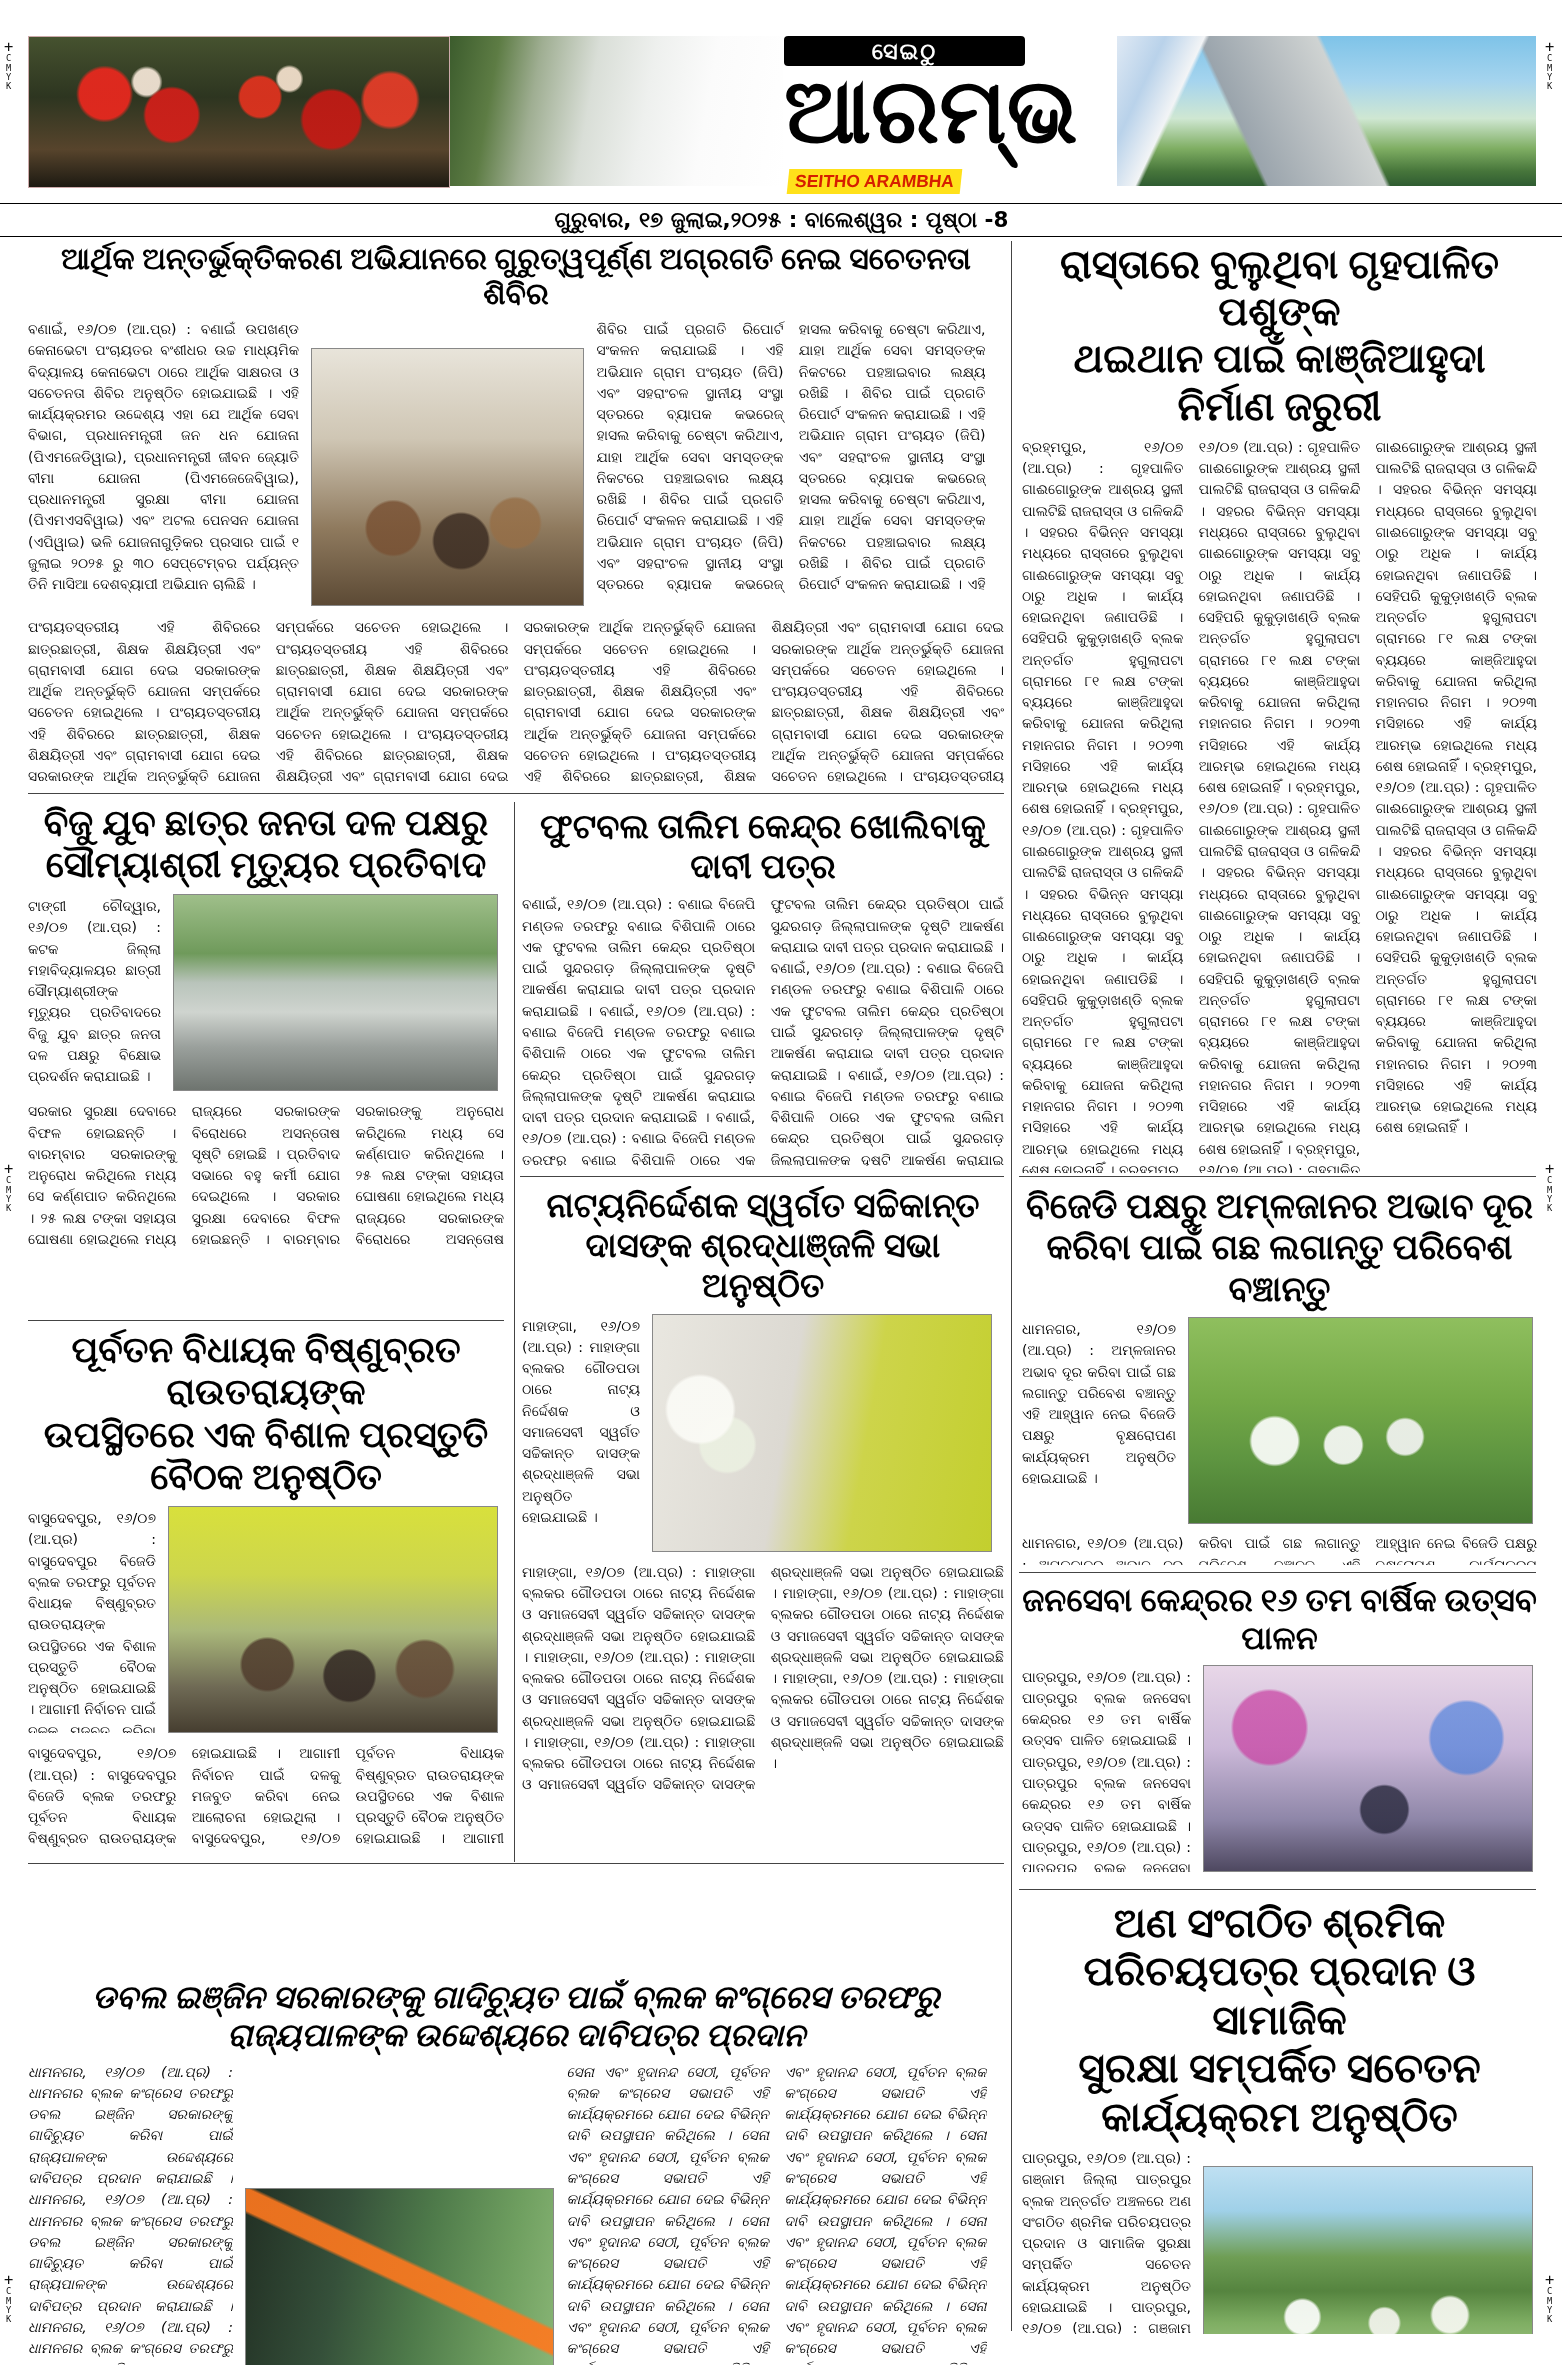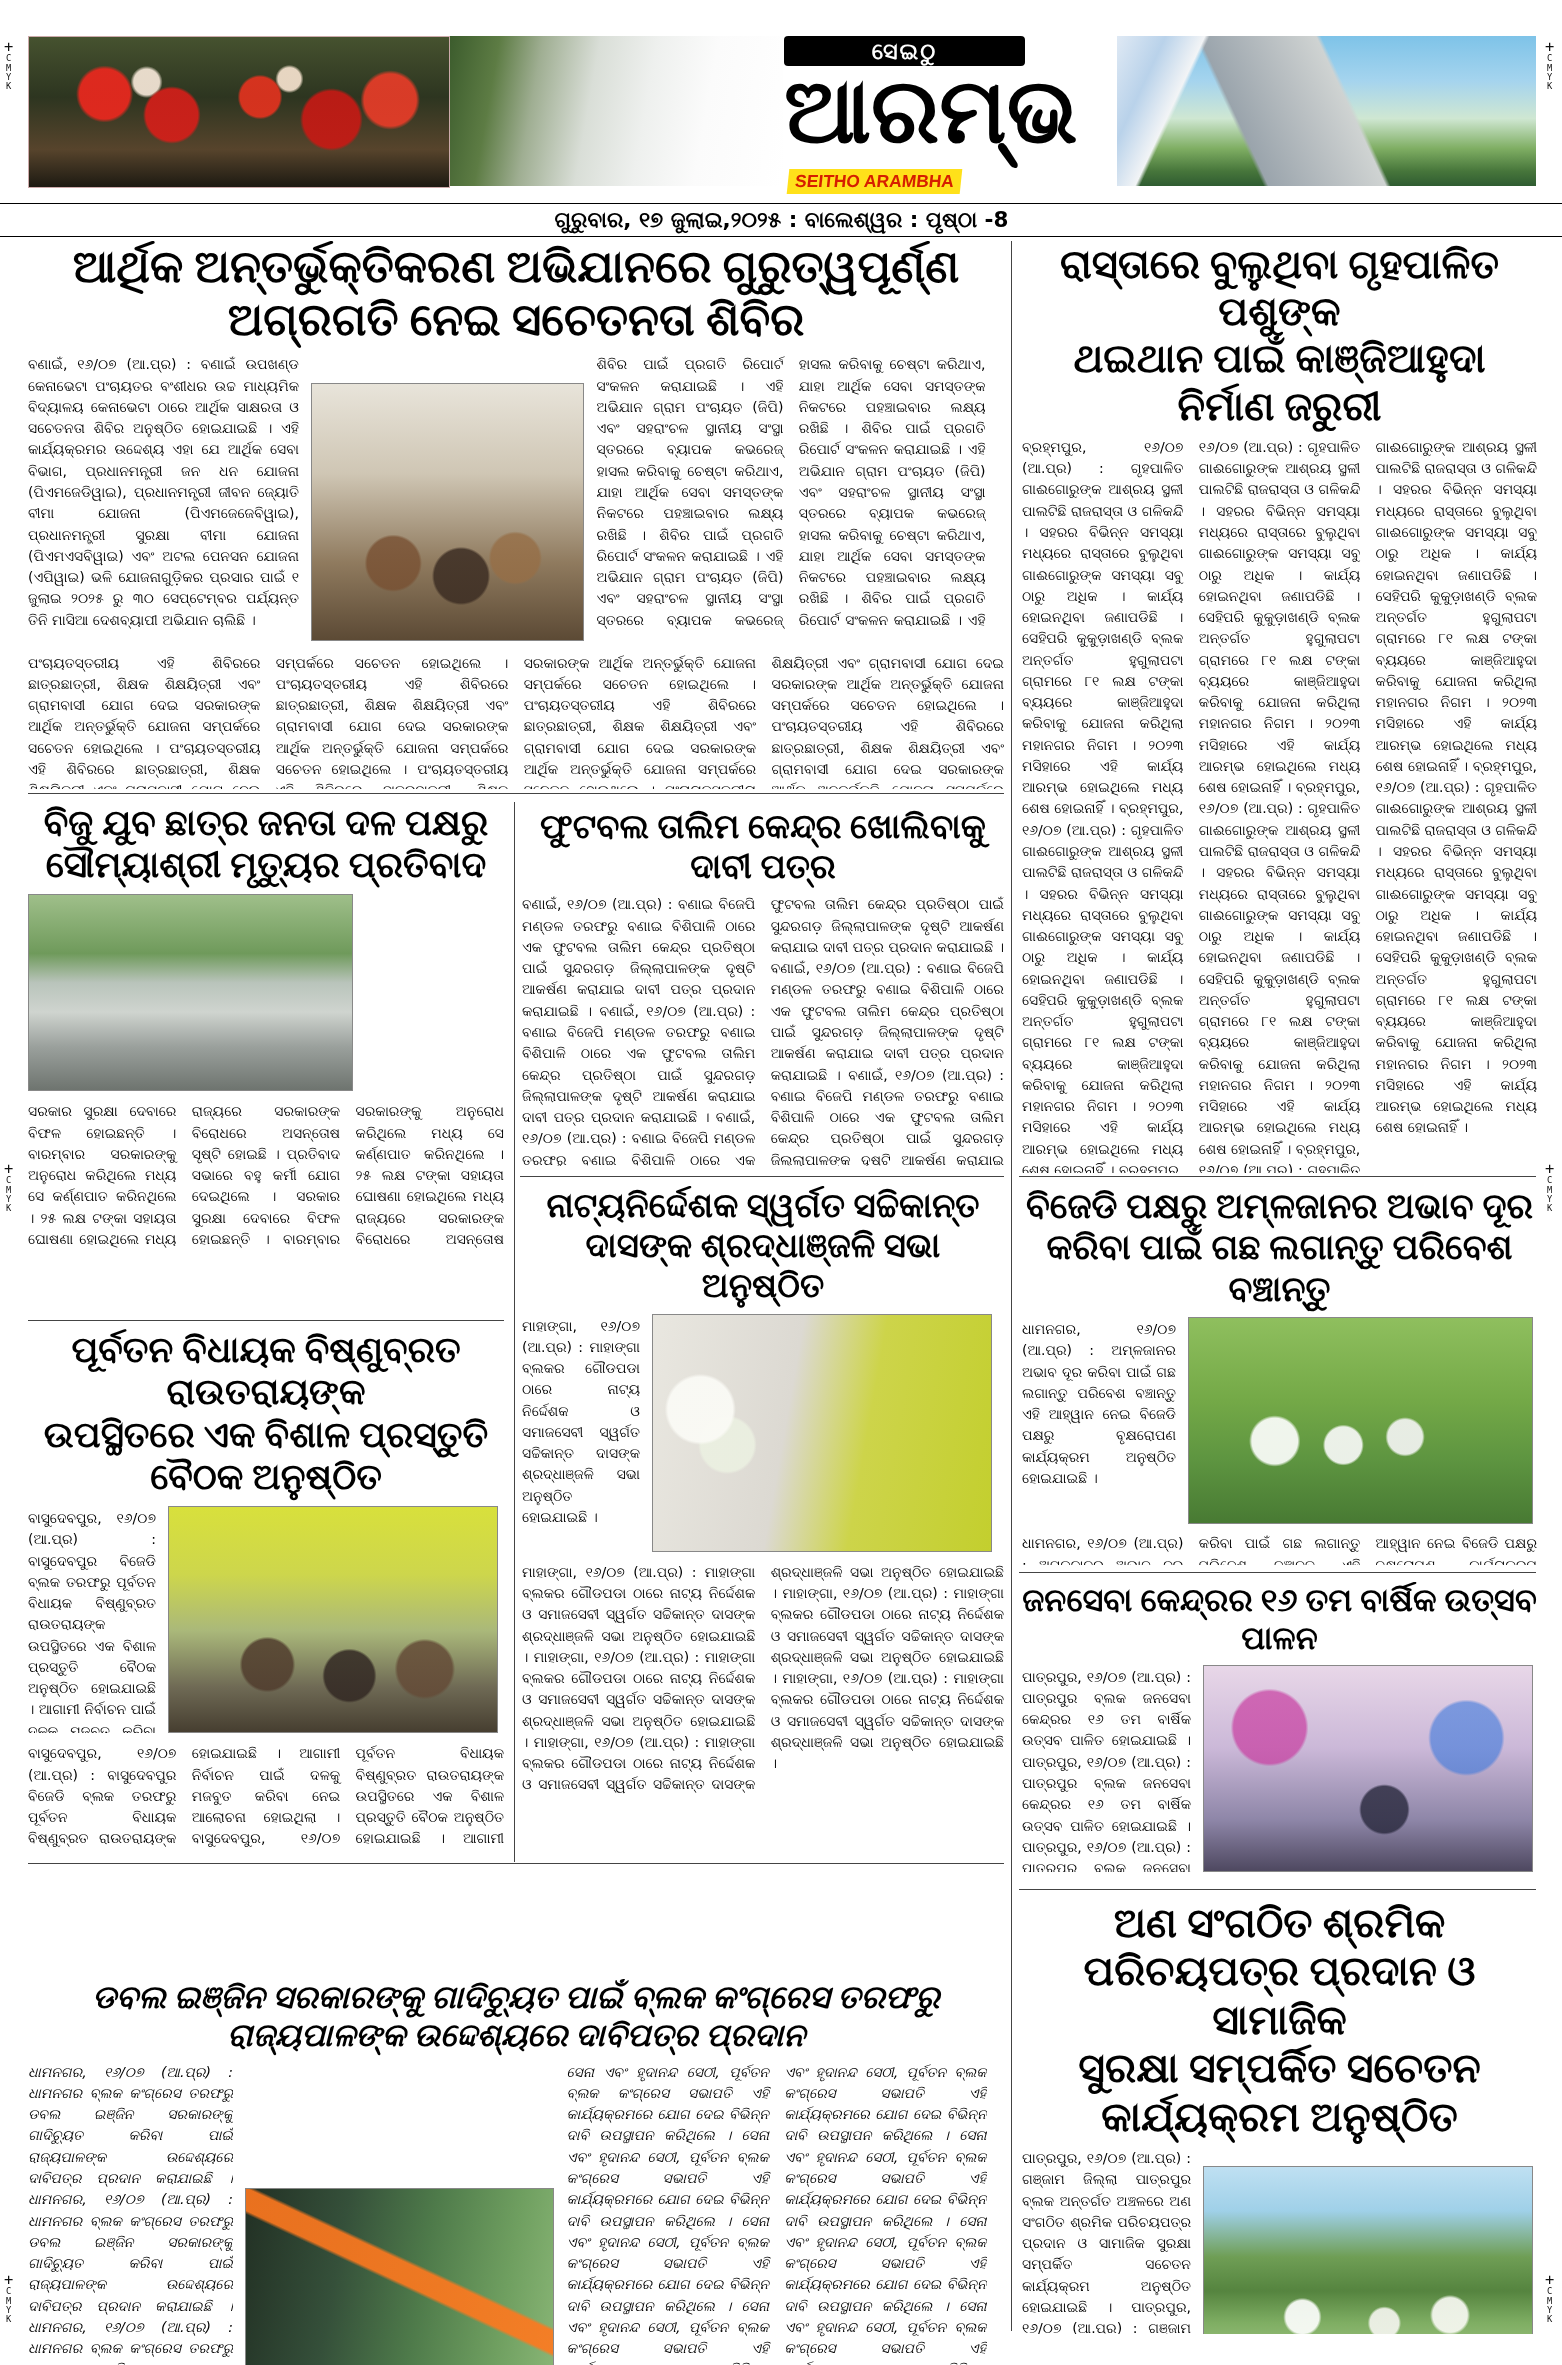--- a/index.html
+++ b/index.html
@@ -100,21 +100,21 @@
   <div class="vrule" style="left:514px;top:802px;height:1060px;"></div>
   <div class="hrule" style="left:28px;top:793px;width:976px;"></div>
   <div class="hrule" style="left:520px;top:1176px;width:484px;"></div>
   <div class="hrule" style="left:28px;top:1320px;width:476px;"></div>
   <div class="hrule" style="left:28px;top:1863px;width:976px;"></div>
   <div class="hrule" style="left:1019px;top:1176px;width:517px;"></div>
   <div class="hrule" style="left:1019px;top:1572px;width:517px;"></div>
   <div class="hrule" style="left:1019px;top:1889px;width:517px;"></div>
 
   <article class="story" style="left:28px;top:241px;width:976px;height:548px;">
-    <h2 style="font-size:45px;text-align:center;">ଆର୍ଥିକ ଅନ୍ତର୍ଭୁକ୍ତିକରଣ ଅଭିଯାନରେ ଗୁରୁତ୍ୱପୂର୍ଣ୍ଣ ଅଗ୍ରଗତି ନେଇ ସଚେତନତା ଶିବିର</h2>
+    <h2 style="font-size:30px;text-align:center;">ଆର୍ଥିକ ଅନ୍ତର୍ଭୁକ୍ତିକରଣ ଅଭିଯାନରେ ଗୁରୁତ୍ୱପୂର୍ଣ୍ଣ ଅଗ୍ରଗତି ନେଇ ସଚେତନତା ଶିବିର</h2>
     <div class="content">
       <div class="body" style="width:271px;height:287px;overflow:hidden;">ବଣାଇଁ, ୧୬/୦୭ (ଆ.ପ୍ର) : ବଣାଇଁ ଉପଖଣ୍ଡ କେନାଭେଟା ପଂଚାୟତର ବଂଶୀଧର ଉଚ୍ଚ ମାଧ୍ୟମିକ ବିଦ୍ୟାଳୟ କେନାଭେଟା ଠାରେ ଆର୍ଥିକ ସାକ୍ଷରତା ଓ ସଚେତନତା ଶିବିର ଅନୁଷ୍ଠିତ ହୋଇଯାଇଛି । ଏହି କାର୍ଯ୍ୟକ୍ରମର ଉଦ୍ଦେଶ୍ୟ ଏହା ଯେ ଆର୍ଥିକ ସେବା ବିଭାଗ, ପ୍ରଧାନମନ୍ତ୍ରୀ ଜନ ଧନ ଯୋଜନା (ପିଏମଜେଡିୱାଇ), ପ୍ରଧାନମନ୍ତ୍ରୀ ଜୀବନ ଜ୍ୟୋତି ବୀମା ଯୋଜନା (ପିଏମଜେଜେବିୱାଇ), ପ୍ରଧାନମନ୍ତ୍ରୀ ସୁରକ୍ଷା ବୀମା ଯୋଜନା (ପିଏମଏସବିୱାଇ) ଏବଂ ଅଟଲ ପେନସନ ଯୋଜନା (ଏପିୱାଇ) ଭଳି ଯୋଜନାଗୁଡ଼ିକର ପ୍ରସାର ପାଇଁ ୧ ଜୁଲାଇ ୨୦୨୫ ରୁ ୩୦ ସେପ୍ଟେମ୍ବର ପର୍ଯ୍ୟନ୍ତ ତିନି ମାସିଆ ଦେଶବ୍ୟାପୀ ଅଭିଯାନ ଚାଲିଛି ।</div>
       <div class="photo" style="width:271px;height:256px;background:
           radial-gradient(circle at 30% 70%, rgba(120,80,50,.8) 0 10%, transparent 11%),
           radial-gradient(circle at 55% 75%, rgba(60,45,35,.85) 0 11%, transparent 12%),
           radial-gradient(circle at 75% 68%, rgba(150,110,70,.8) 0 9%, transparent 10%),
           linear-gradient(180deg,#e8e4da 0%,#cfc6b4 35%,#8f7a5e 70%,#5c4a35 100%);"></div>
       <div class="body" style="width:389px;height:287px;overflow:hidden;columns:2;">ଶିବିର ପାଇଁ ପ୍ରଗତି ରିପୋର୍ଟ ସଂକଳନ କରାଯାଇଛି । ଏହି ଅଭିଯାନ ଗ୍ରାମ ପଂଚାୟତ (ଜିପି) ଏବଂ ସହରାଂଚଳ ସ୍ଥାନୀୟ ସଂସ୍ଥା ସ୍ତରରେ ବ୍ୟାପକ କଭରେଜ୍ ହାସଲ କରିବାକୁ ଚେଷ୍ଟା କରିଥାଏ, ଯାହା ଆର୍ଥିକ ସେବା ସମସ୍ତଙ୍କ ନିକଟରେ ପହଞ୍ଚାଇବାର ଲକ୍ଷ୍ୟ ରଖିଛି । ଶିବିର ପାଇଁ ପ୍ରଗତି ରିପୋର୍ଟ ସଂକଳନ କରାଯାଇଛି । ଏହି ଅଭିଯାନ ଗ୍ରାମ ପଂଚାୟତ (ଜିପି) ଏବଂ ସହରାଂଚଳ ସ୍ଥାନୀୟ ସଂସ୍ଥା ସ୍ତରରେ ବ୍ୟାପକ କଭରେଜ୍ ହାସଲ କରିବାକୁ ଚେଷ୍ଟା କରିଥାଏ, ଯାହା ଆର୍ଥିକ ସେବା ସମସ୍ତଙ୍କ ନିକଟରେ ପହଞ୍ଚାଇବାର ଲକ୍ଷ୍ୟ ରଖିଛି । ଶିବିର ପାଇଁ ପ୍ରଗତି ରିପୋର୍ଟ ସଂକଳନ କରାଯାଇଛି । ଏହି ଅଭିଯାନ ଗ୍ରାମ ପଂଚାୟତ (ଜିପି) ଏବଂ ସହରାଂଚଳ ସ୍ଥାନୀୟ ସଂସ୍ଥା ସ୍ତରରେ ବ୍ୟାପକ କଭରେଜ୍ ହାସଲ କରିବାକୁ ଚେଷ୍ଟା କରିଥାଏ, ଯାହା ଆର୍ଥିକ ସେବା ସମସ୍ତଙ୍କ ନିକଟରେ ପହଞ୍ଚାଇବାର ଲକ୍ଷ୍ୟ ରଖିଛି । ଶିବିର ପାଇଁ ପ୍ରଗତି ରିପୋର୍ଟ ସଂକଳନ କରାଯାଇଛି । ଏହି ଅଭିଯାନ ଗ୍ରାମ ପଂଚାୟତ (ଜିପି) ଏବଂ ସହରାଂଚଳ ସ୍ଥାନୀୟ ସଂସ୍ଥା ସ୍ତରରେ ବ୍ୟାପକ କଭରେଜ୍ ହାସଲ କରିବାକୁ ଚେଷ୍ଟା କରିଥାଏ, ଯାହା ଆର୍ଥିକ ସେବା ସମସ୍ତଙ୍କ ନିକଟରେ ପହଞ୍ଚାଇବାର ଲକ୍ଷ୍ୟ ରଖିଛି ।</div>
     </div>
     <div class="body" style="margin-top:11.3px;height:184px;overflow:hidden;columns:4;">ପଂଚାୟତସ୍ତରୀୟ ଏହି ଶିବିରରେ ଛାତ୍ରଛାତ୍ରୀ, ଶିକ୍ଷକ ଶିକ୍ଷୟିତ୍ରୀ ଏବଂ ଗ୍ରାମବାସୀ ଯୋଗ ଦେଇ ସରକାରଙ୍କ ଆର୍ଥିକ ଅନ୍ତର୍ଭୁକ୍ତି ଯୋଜନା ସମ୍ପର୍କରେ ସଚେତନ ହୋଇଥିଲେ । ପଂଚାୟତସ୍ତରୀୟ ଏହି ଶିବିରରେ ଛାତ୍ରଛାତ୍ରୀ, ଶିକ୍ଷକ ଶିକ୍ଷୟିତ୍ରୀ ଏବଂ ଗ୍ରାମବାସୀ ଯୋଗ ଦେଇ ସରକାରଙ୍କ ଆର୍ଥିକ ଅନ୍ତର୍ଭୁକ୍ତି ଯୋଜନା ସମ୍ପର୍କରେ ସଚେତନ ହୋଇଥିଲେ । ପଂଚାୟତସ୍ତରୀୟ ଏହି ଶିବିରରେ ଛାତ୍ରଛାତ୍ରୀ, ଶିକ୍ଷକ ଶିକ୍ଷୟିତ୍ରୀ ଏବଂ ଗ୍ରାମବାସୀ ଯୋଗ ଦେଇ ସରକାରଙ୍କ ଆର୍ଥିକ ଅନ୍ତର୍ଭୁକ୍ତି ଯୋଜନା ସମ୍ପର୍କରେ ସଚେତନ ହୋଇଥିଲେ । ପଂଚାୟତସ୍ତରୀୟ ଏହି ଶିବିରରେ ଛାତ୍ରଛାତ୍ରୀ, ଶିକ୍ଷକ ଶିକ୍ଷୟିତ୍ରୀ ଏବଂ ଗ୍ରାମବାସୀ ଯୋଗ ଦେଇ ସରକାରଙ୍କ ଆର୍ଥିକ ଅନ୍ତର୍ଭୁକ୍ତି ଯୋଜନା ସମ୍ପର୍କରେ ସଚେତନ ହୋଇଥିଲେ । ପଂଚାୟତସ୍ତରୀୟ ଏହି ଶିବିରରେ ଛାତ୍ରଛାତ୍ରୀ, ଶିକ୍ଷକ ଶିକ୍ଷୟିତ୍ରୀ ଏବଂ ଗ୍ରାମବାସୀ ଯୋଗ ଦେଇ ସରକାରଙ୍କ ଆର୍ଥିକ ଅନ୍ତର୍ଭୁକ୍ତି ଯୋଜନା ସମ୍ପର୍କରେ ସଚେତନ ହୋଇଥିଲେ । ପଂଚାୟତସ୍ତରୀୟ ଏହି ଶିବିରରେ ଛାତ୍ରଛାତ୍ରୀ, ଶିକ୍ଷକ ଶିକ୍ଷୟିତ୍ରୀ ଏବଂ ଗ୍ରାମବାସୀ ଯୋଗ ଦେଇ ସରକାରଙ୍କ ଆର୍ଥିକ ଅନ୍ତର୍ଭୁକ୍ତି ଯୋଜନା ସମ୍ପର୍କରେ ସଚେତନ ହୋଇଥିଲେ । ପଂଚାୟତସ୍ତରୀୟ ଏହି ଶିବିରରେ ଛାତ୍ରଛାତ୍ରୀ, ଶିକ୍ଷକ ଶିକ୍ଷୟିତ୍ରୀ ଏବଂ ଗ୍ରାମବାସୀ ଯୋଗ ଦେଇ ସରକାରଙ୍କ ଆର୍ଥିକ ଅନ୍ତର୍ଭୁକ୍ତି ଯୋଜନା ସମ୍ପର୍କରେ ସଚେତନ ହୋଇଥିଲେ । ପଂଚାୟତସ୍ତରୀୟ ଏହି ଶିବିରରେ ଛାତ୍ରଛାତ୍ରୀ, ଶିକ୍ଷକ ଶିକ୍ଷୟିତ୍ରୀ ଏବଂ ଗ୍ରାମବାସୀ ଯୋଗ ଦେଇ ସରକାରଙ୍କ ଆର୍ଥିକ ଅନ୍ତର୍ଭୁକ୍ତି ଯୋଜନା ସମ୍ପର୍କରେ ସଚେତନ ହୋଇଥିଲେ । ପଂଚାୟତସ୍ତରୀୟ ଏହି ଶିବିରରେ ଛାତ୍ରଛାତ୍ରୀ, ଶିକ୍ଷକ ଶିକ୍ଷୟିତ୍ରୀ ଏବଂ ଗ୍ରାମବାସୀ ଯୋଗ ଦେଇ ସରକାରଙ୍କ ଆର୍ଥିକ ଅନ୍ତର୍ଭୁକ୍ତି ଯୋଜନା ସମ୍ପର୍କରେ ସଚେତନ ହୋଇଥିଲେ ।</div>
@@ -127,20 +127,21 @@
     </h2>
     <div class="body" style="height:799px;overflow:hidden;columns:3;">ବ୍ରହ୍ମପୁର, ୧୬/୦୭ (ଆ.ପ୍ର) : ଗୃହପାଳିତ ଗାଈଗୋରୁଙ୍କ ଆଶ୍ରୟ ସ୍ଥଳୀ ପାଲଟିଛି ରାଜରାସ୍ତା ଓ ଗଳିକନ୍ଦି । ସହରର ବିଭିନ୍ନ ସମସ୍ୟା ମଧ୍ୟରେ ରାସ୍ତାରେ ବୁଲୁଥିବା ଗାଈଗୋରୁଙ୍କ ସମସ୍ୟା ସବୁ ଠାରୁ ଅଧିକ । କାର୍ଯ୍ୟ ହୋଇନଥିବା ଜଣାପଡିଛି । ସେହିପରି କୁକୁଡ଼ାଖଣ୍ଡି ବ୍ଲକ ଅନ୍ତର୍ଗତ ହୁଗୁଲାପଟା ଗ୍ରାମରେ ୮୧ ଲକ୍ଷ ଟଙ୍କା ବ୍ୟୟରେ କାଞ୍ଜିଆହୁଦା କରିବାକୁ ଯୋଜନା କରିଥିଲା ମହାନଗର ନିଗମ । ୨୦୨୩ ମସିହାରେ ଏହି କାର୍ଯ୍ୟ ଆରମ୍ଭ ହୋଇଥିଲେ ମଧ୍ୟ ଶେଷ ହୋଇନାହିଁ । ବ୍ରହ୍ମପୁର, ୧୬/୦୭ (ଆ.ପ୍ର) : ଗୃହପାଳିତ ଗାଈଗୋରୁଙ୍କ ଆଶ୍ରୟ ସ୍ଥଳୀ ପାଲଟିଛି ରାଜରାସ୍ତା ଓ ଗଳିକନ୍ଦି । ସହରର ବିଭିନ୍ନ ସମସ୍ୟା ମଧ୍ୟରେ ରାସ୍ତାରେ ବୁଲୁଥିବା ଗାଈଗୋରୁଙ୍କ ସମସ୍ୟା ସବୁ ଠାରୁ ଅଧିକ । କାର୍ଯ୍ୟ ହୋଇନଥିବା ଜଣାପଡିଛି । ସେହିପରି କୁକୁଡ଼ାଖଣ୍ଡି ବ୍ଲକ ଅନ୍ତର୍ଗତ ହୁଗୁଲାପଟା ଗ୍ରାମରେ ୮୧ ଲକ୍ଷ ଟଙ୍କା ବ୍ୟୟରେ କାଞ୍ଜିଆହୁଦା କରିବାକୁ ଯୋଜନା କରିଥିଲା ମହାନଗର ନିଗମ । ୨୦୨୩ ମସିହାରେ ଏହି କାର୍ଯ୍ୟ ଆରମ୍ଭ ହୋଇଥିଲେ ମଧ୍ୟ ଶେଷ ହୋଇନାହିଁ । ବ୍ରହ୍ମପୁର, ୧୬/୦୭ (ଆ.ପ୍ର) : ଗୃହପାଳିତ ଗାଈଗୋରୁଙ୍କ ଆଶ୍ରୟ ସ୍ଥଳୀ ପାଲଟିଛି ରାଜରାସ୍ତା ଓ ଗଳିକନ୍ଦି । ସହରର ବିଭିନ୍ନ ସମସ୍ୟା ମଧ୍ୟରେ ରାସ୍ତାରେ ବୁଲୁଥିବା ଗାଈଗୋରୁଙ୍କ ସମସ୍ୟା ସବୁ ଠାରୁ ଅଧିକ । କାର୍ଯ୍ୟ ହୋଇନଥିବା ଜଣାପଡିଛି । ସେହିପରି କୁକୁଡ଼ାଖଣ୍ଡି ବ୍ଲକ ଅନ୍ତର୍ଗତ ହୁଗୁଲାପଟା ଗ୍ରାମରେ ୮୧ ଲକ୍ଷ ଟଙ୍କା ବ୍ୟୟରେ କାଞ୍ଜିଆହୁଦା କରିବାକୁ ଯୋଜନା କରିଥିଲା ମହାନଗର ନିଗମ । ୨୦୨୩ ମସିହାରେ ଏହି କାର୍ଯ୍ୟ ଆରମ୍ଭ ହୋଇଥିଲେ ମଧ୍ୟ ଶେଷ ହୋଇନାହିଁ । ବ୍ରହ୍ମପୁର, ୧୬/୦୭ (ଆ.ପ୍ର) : ଗୃହପାଳିତ ଗାଈଗୋରୁଙ୍କ ଆଶ୍ରୟ ସ୍ଥଳୀ ପାଲଟିଛି ରାଜରାସ୍ତା ଓ ଗଳିକନ୍ଦି । ସହରର ବିଭିନ୍ନ ସମସ୍ୟା ମଧ୍ୟରେ ରାସ୍ତାରେ ବୁଲୁଥିବା ଗାଈଗୋରୁଙ୍କ ସମସ୍ୟା ସବୁ ଠାରୁ ଅଧିକ । କାର୍ଯ୍ୟ ହୋଇନଥିବା ଜଣାପଡିଛି । ସେହିପରି କୁକୁଡ଼ାଖଣ୍ଡି ବ୍ଲକ ଅନ୍ତର୍ଗତ ହୁଗୁଲାପଟା ଗ୍ରାମରେ ୮୧ ଲକ୍ଷ ଟଙ୍କା ବ୍ୟୟରେ କାଞ୍ଜିଆହୁଦା କରିବାକୁ ଯୋଜନା କରିଥିଲା ମହାନଗର ନିଗମ । ୨୦୨୩ ମସିହାରେ ଏହି କାର୍ଯ୍ୟ ଆରମ୍ଭ ହୋଇଥିଲେ ମଧ୍ୟ ଶେଷ ହୋଇନାହିଁ । ବ୍ରହ୍ମପୁର, ୧୬/୦୭ (ଆ.ପ୍ର) : ଗୃହପାଳିତ ଗାଈଗୋରୁଙ୍କ ଆଶ୍ରୟ ସ୍ଥଳୀ ପାଲଟିଛି ରାଜରାସ୍ତା ଓ ଗଳିକନ୍ଦି । ସହରର ବିଭିନ୍ନ ସମସ୍ୟା ମଧ୍ୟରେ ରାସ୍ତାରେ ବୁଲୁଥିବା ଗାଈଗୋରୁଙ୍କ ସମସ୍ୟା ସବୁ ଠାରୁ ଅଧିକ । କାର୍ଯ୍ୟ ହୋଇନଥିବା ଜଣାପଡିଛି । ସେହିପରି କୁକୁଡ଼ାଖଣ୍ଡି ବ୍ଲକ ଅନ୍ତର୍ଗତ ହୁଗୁଲାପଟା ଗ୍ରାମରେ ୮୧ ଲକ୍ଷ ଟଙ୍କା ବ୍ୟୟରେ କାଞ୍ଜିଆହୁଦା କରିବାକୁ ଯୋଜନା କରିଥିଲା ମହାନଗର ନିଗମ । ୨୦୨୩ ମସିହାରେ ଏହି କାର୍ଯ୍ୟ ଆରମ୍ଭ ହୋଇଥିଲେ ମଧ୍ୟ ଶେଷ ହୋଇନାହିଁ । ବ୍ରହ୍ମପୁର, ୧୬/୦୭ (ଆ.ପ୍ର) : ଗୃହପାଳିତ ଗାଈଗୋରୁଙ୍କ ଆଶ୍ରୟ ସ୍ଥଳୀ ପାଲଟିଛି ରାଜରାସ୍ତା ଓ ଗଳିକନ୍ଦି । ସହରର ବିଭିନ୍ନ ସମସ୍ୟା ମଧ୍ୟରେ ରାସ୍ତାରେ ବୁଲୁଥିବା ଗାଈଗୋରୁଙ୍କ ସମସ୍ୟା ସବୁ ଠାରୁ ଅଧିକ । କାର୍ଯ୍ୟ ହୋଇନଥିବା ଜଣାପଡିଛି । ସେହିପରି କୁକୁଡ଼ାଖଣ୍ଡି ବ୍ଲକ ଅନ୍ତର୍ଗତ ହୁଗୁଲାପଟା ଗ୍ରାମରେ ୮୧ ଲକ୍ଷ ଟଙ୍କା ବ୍ୟୟରେ କାଞ୍ଜିଆହୁଦା କରିବାକୁ ଯୋଜନା କରିଥିଲା ମହାନଗର ନିଗମ । ୨୦୨୩ ମସିହାରେ ଏହି କାର୍ଯ୍ୟ ଆରମ୍ଭ ହୋଇଥିଲେ ମଧ୍ୟ ଶେଷ ହୋଇନାହିଁ ।</div>
   </article>
 
   <article class="story" style="left:28px;top:802px;width:476px;height:512px;">
     <h2 style="font-size:36px;">
       <span>ବିଜୁ ଯୁବ ଛାତ୍ର ଜନତା ଦଳ ପକ୍ଷରୁ</span><br>
       <span>ସୌମ୍ୟାଶ୍ରୀ ମୃତ୍ୟୁର ପ୍ରତିବାଦ</span>
     </h2>
     <div class="content">
+      <div class="body" style="width:133px;height:195px;overflow:hidden;">ଟାଙ୍ଗୀ ଚୌଦ୍ୱାର, ୧୬/୦୭ (ଆ.ପ୍ର) : କଟକ ଜିଲ୍ଲା ମହାବିଦ୍ୟାଳୟର ଛାତ୍ରୀ ସୌମ୍ୟାଶ୍ରୀଙ୍କ ମୃତ୍ୟୁର ପ୍ରତିବାଦରେ ବିଜୁ ଯୁବ ଛାତ୍ର ଜନତା ଦଳ ପକ୍ଷରୁ ବିକ୍ଷୋଭ ପ୍ରଦର୍ଶନ କରାଯାଇଛି ।</div>
       <div class="photo" style="width:323px;height:195px;background:
           linear-gradient(180deg,#9fbf8a 0%,#6f9a5b 30%,#b9c4bb 45%,#cfd4cf 60%,#9aa09c 78%,#6e746f 100%),
           #889;"></div>
     </div>
     <div class="body" style="margin-top:10.2px;height:169px;overflow:hidden;columns:3;">ସରକାର ସୁରକ୍ଷା ଦେବାରେ ବିଫଳ ହୋଇଛନ୍ତି । ବାରମ୍ବାର ସରକାରଙ୍କୁ ଅନୁରୋଧ କରିଥିଲେ ମଧ୍ୟ ସେ କର୍ଣ୍ଣପାତ କରିନଥିଲେ । ୨୫ ଲକ୍ଷ ଟଙ୍କା ସହାୟତା ଘୋଷଣା ହୋଇଥିଲେ ମଧ୍ୟ ରାଜ୍ୟରେ ସରକାରଙ୍କ ବିରୋଧରେ ଅସନ୍ତୋଷ ସୃଷ୍ଟି ହୋଇଛି । ପ୍ରତିବାଦ ସଭାରେ ବହୁ କର୍ମୀ ଯୋଗ ଦେଇଥିଲେ । ସରକାର ସୁରକ୍ଷା ଦେବାରେ ବିଫଳ ହୋଇଛନ୍ତି । ବାରମ୍ବାର ସରକାରଙ୍କୁ ଅନୁରୋଧ କରିଥିଲେ ମଧ୍ୟ ସେ କର୍ଣ୍ଣପାତ କରିନଥିଲେ । ୨୫ ଲକ୍ଷ ଟଙ୍କା ସହାୟତା ଘୋଷଣା ହୋଇଥିଲେ ମଧ୍ୟ ରାଜ୍ୟରେ ସରକାରଙ୍କ ବିରୋଧରେ ଅସନ୍ତୋଷ ସୃଷ୍ଟି ହୋଇଛି । ପ୍ରତିବାଦ ସଭାରେ ବହୁ କର୍ମୀ ଯୋଗ ଦେଇଥିଲେ । ସରକାର ସୁରକ୍ଷା ଦେବାରେ ବିଫଳ ହୋଇଛନ୍ତି । ବାରମ୍ବାର ସରକାରଙ୍କୁ ଅନୁରୋଧ କରିଥିଲେ ମଧ୍ୟ ସେ କର୍ଣ୍ଣପାତ କରିନଥିଲେ । ୨୫ ଲକ୍ଷ ଟଙ୍କା ସହାୟତା ଘୋଷଣା ହୋଇଥିଲେ ମଧ୍ୟ ରାଜ୍ୟରେ ସରକାରଙ୍କ ବିରୋଧରେ ଅସନ୍ତୋଷ ସୃଷ୍ଟି ହୋଇଛି । ପ୍ରତିବାଦ ସଭାରେ ବହୁ କର୍ମୀ ଯୋଗ ଦେଇଥିଲେ ।</div>
   </article>
 
   <article class="story" style="left:522px;top:807px;width:482px;height:359px;">
     <h2 style="font-size:34px;">ଫୁଟବଲ ତାଲିମ କେନ୍ଦ୍ର ଖୋଲିବାକୁ ଦାବୀ ପତ୍ର</h2>
     <div class="body" style="height:287px;overflow:hidden;columns:2;">ବଣାଇଁ, ୧୬/୦୭ (ଆ.ପ୍ର) : ବଣାଇ ବିଜେପି ମଣ୍ଡଳ ତରଫରୁ ବଣାଇ ବିଶିପାଳି ଠାରେ ଏକ ଫୁଟବଲ ତାଲିମ କେନ୍ଦ୍ର ପ୍ରତିଷ୍ଠା ପାଇଁ ସୁନ୍ଦରଗଡ଼ ଜିଲ୍ଲାପାଳଙ୍କ ଦୃଷ୍ଟି ଆକର୍ଷଣ କରାଯାଇ ଦାବୀ ପତ୍ର ପ୍ରଦାନ କରାଯାଇଛି । ବଣାଇଁ, ୧୬/୦୭ (ଆ.ପ୍ର) : ବଣାଇ ବିଜେପି ମଣ୍ଡଳ ତରଫରୁ ବଣାଇ ବିଶିପାଳି ଠାରେ ଏକ ଫୁଟବଲ ତାଲିମ କେନ୍ଦ୍ର ପ୍ରତିଷ୍ଠା ପାଇଁ ସୁନ୍ଦରଗଡ଼ ଜିଲ୍ଲାପାଳଙ୍କ ଦୃଷ୍ଟି ଆକର୍ଷଣ କରାଯାଇ ଦାବୀ ପତ୍ର ପ୍ରଦାନ କରାଯାଇଛି । ବଣାଇଁ, ୧୬/୦୭ (ଆ.ପ୍ର) : ବଣାଇ ବିଜେପି ମଣ୍ଡଳ ତରଫରୁ ବଣାଇ ବିଶିପାଳି ଠାରେ ଏକ ଫୁଟବଲ ତାଲିମ କେନ୍ଦ୍ର ପ୍ରତିଷ୍ଠା ପାଇଁ ସୁନ୍ଦରଗଡ଼ ଜିଲ୍ଲାପାଳଙ୍କ ଦୃଷ୍ଟି ଆକର୍ଷଣ କରାଯାଇ ଦାବୀ ପତ୍ର ପ୍ରଦାନ କରାଯାଇଛି । ବଣାଇଁ, ୧୬/୦୭ (ଆ.ପ୍ର) : ବଣାଇ ବିଜେପି ମଣ୍ଡଳ ତରଫରୁ ବଣାଇ ବିଶିପାଳି ଠାରେ ଏକ ଫୁଟବଲ ତାଲିମ କେନ୍ଦ୍ର ପ୍ରତିଷ୍ଠା ପାଇଁ ସୁନ୍ଦରଗଡ଼ ଜିଲ୍ଲାପାଳଙ୍କ ଦୃଷ୍ଟି ଆକର୍ଷଣ କରାଯାଇ ଦାବୀ ପତ୍ର ପ୍ରଦାନ କରାଯାଇଛି । ବଣାଇଁ, ୧୬/୦୭ (ଆ.ପ୍ର) : ବଣାଇ ବିଜେପି ମଣ୍ଡଳ ତରଫରୁ ବଣାଇ ବିଶିପାଳି ଠାରେ ଏକ ଫୁଟବଲ ତାଲିମ କେନ୍ଦ୍ର ପ୍ରତିଷ୍ଠା ପାଇଁ ସୁନ୍ଦରଗଡ଼ ଜିଲ୍ଲାପାଳଙ୍କ ଦୃଷ୍ଟି ଆକର୍ଷଣ କରାଯାଇ ଦାବୀ ପତ୍ର ପ୍ରଦାନ କରାଯାଇଛି । ବଣାଇଁ, ୧୬/୦୭ (ଆ.ପ୍ର) : ବଣାଇ ବିଜେପି ମଣ୍ଡଳ ତରଫରୁ ବଣାଇ ବିଶିପାଳି ଠାରେ ଏକ ଫୁଟବଲ ତାଲିମ କେନ୍ଦ୍ର ପ୍ରତିଷ୍ଠା ପାଇଁ ସୁନ୍ଦରଗଡ଼ ଜିଲ୍ଲାପାଳଙ୍କ ଦୃଷ୍ଟି ଆକର୍ଷଣ କରାଯାଇ ଦାବୀ ପତ୍ର ପ୍ରଦାନ କରାଯାଇଛି । ବଣାଇଁ, ୧୬/୦୭ (ଆ.ପ୍ର) : ବଣାଇ ବିଜେପି ମଣ୍ଡଳ ତରଫରୁ ବଣାଇ ବିଶିପାଳି ଠାରେ ଏକ ଫୁଟବଲ ତାଲିମ କେନ୍ଦ୍ର ପ୍ରତିଷ୍ଠା ପାଇଁ ସୁନ୍ଦରଗଡ଼ ଜିଲ୍ଲାପାଳଙ୍କ ଦୃଷ୍ଟି ଆକର୍ଷଣ କରାଯାଇ ଦାବୀ ପତ୍ର ପ୍ରଦାନ କରାଯାଇଛି ।</div>

